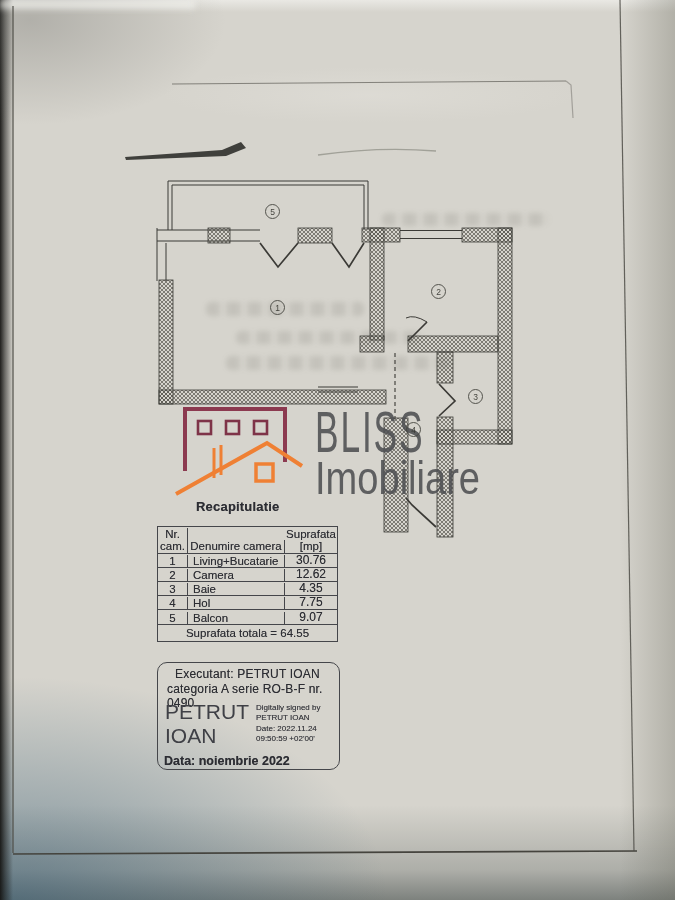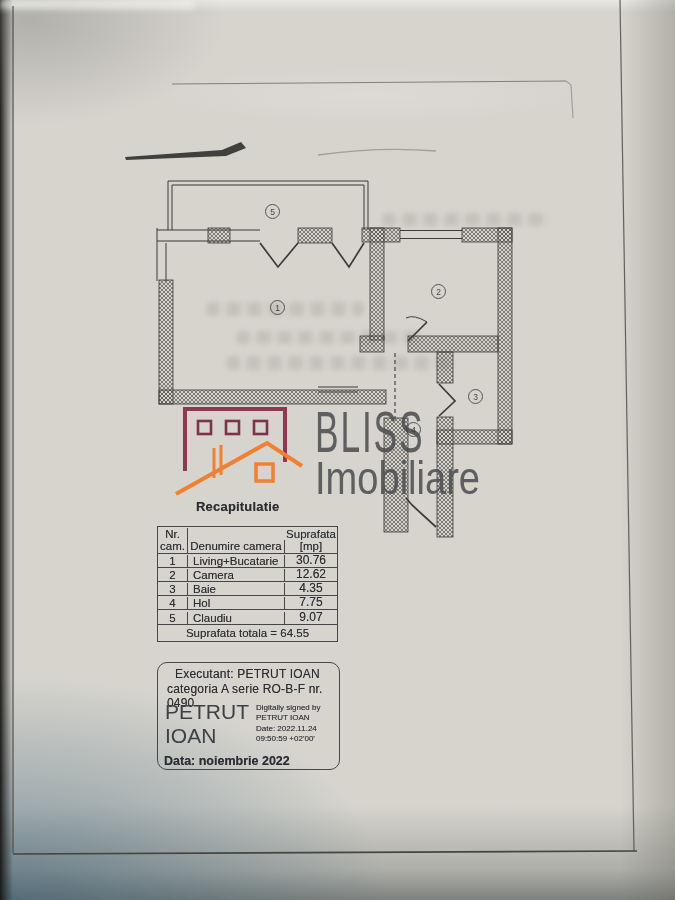--- a/index.html
+++ b/index.html
@@ -184,21 +184,21 @@
       <div class="c2">Baie</div>
       <div class="c3">4.35</div>
     </div>
     <div class="trow tdata">
       <div class="c1">4</div>
       <div class="c2">Hol</div>
       <div class="c3">7.75</div>
     </div>
     <div class="trow tdata" style="height:16px">
       <div class="c1">5</div>
-      <div class="c2">Claudiu</div>
+      <div class="c2">Balcon</div>
       <div class="c3">9.07</div>
     </div>
     <div class="tspan">Suprafata totala = 64.55</div>
   </div>
 
   <div class="doc box exec-box soft">
     <div class="exl1">Executant: PETRUT IOAN</div>
     <div class="exl2">categoria A serie RO-B-F nr. 0490</div>
     <div class="signame signame-exec">PETRUT IOAN</div>
     <div class="sigdet sigdet-exec">

